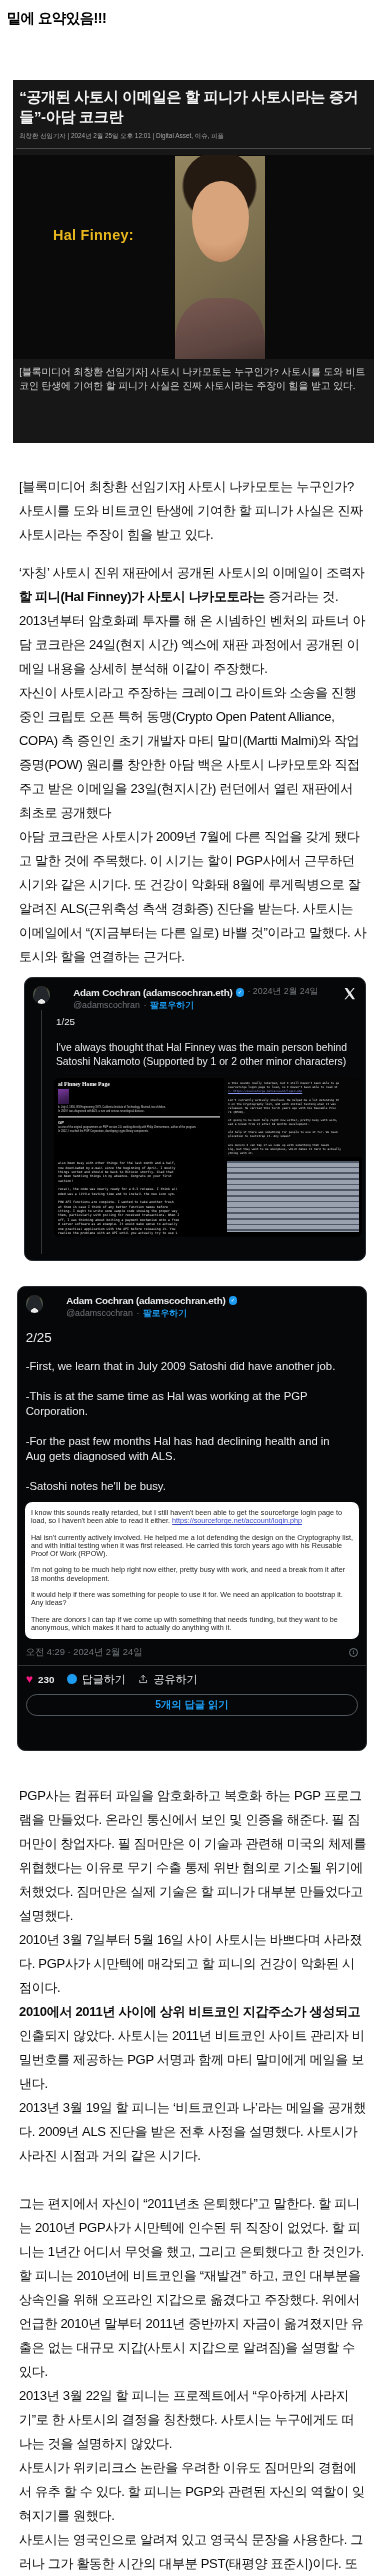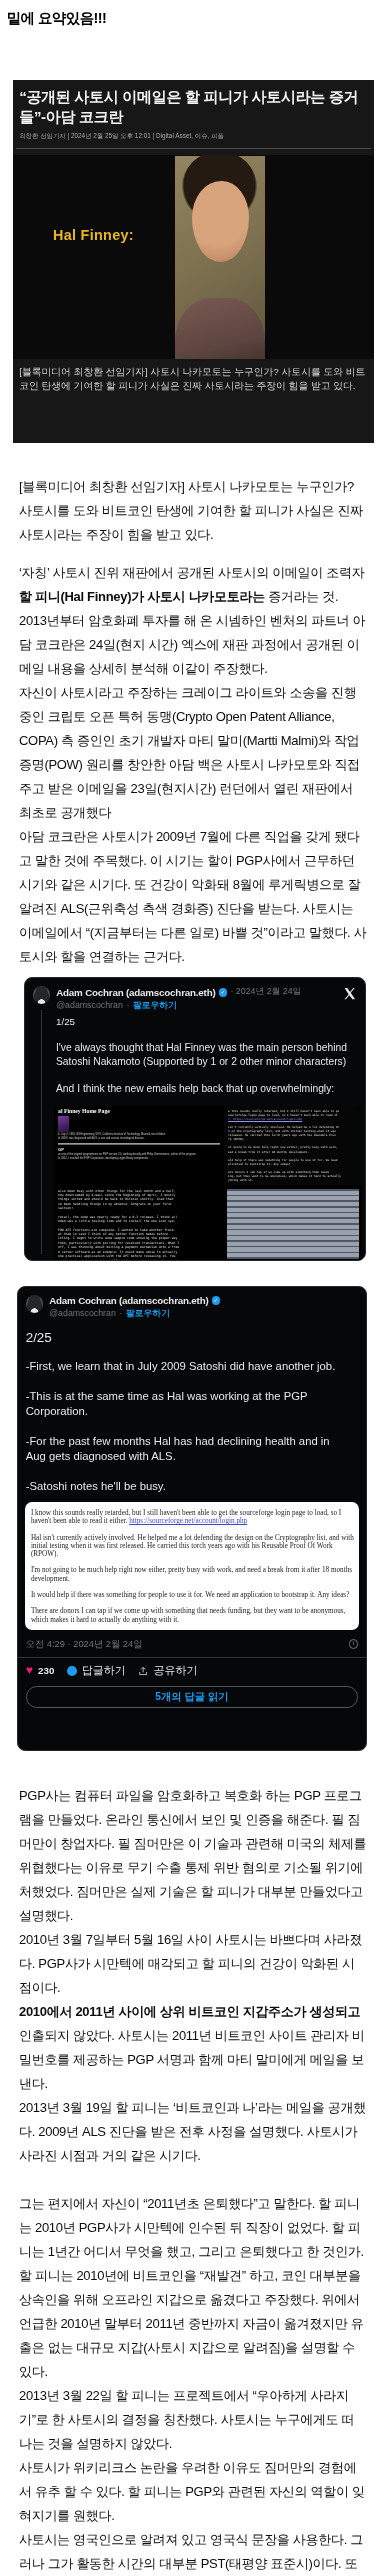--- a/index.html
+++ b/index.html
@@ -38,21 +38,21 @@
   .tweet1 { margin:7.7px 19.6px 0 24px; height:284px; }
   .tweet2 { margin:25px 19px 0 17px; height:465px; }
   .t-head { display:flex; padding:8.2px 8.2px 0 7.7px; position:relative; }
   .avatar { width:17.5px; height:17.5px; border-radius:50%; flex:0 0 17.5px; position:relative; overflow:hidden;
       background:
         radial-gradient(circle at 50% 95%, #e9e9e9 0 3.6px, transparent 4.1px),
         radial-gradient(ellipse at 50% 105%, #23272b 0 8.2px, transparent 8.8px),
         radial-gradient(circle at 50% 40%, #d9b28c 0 4.6px, transparent 5.2px),
         radial-gradient(ellipse at 50% 24%, #38302a 0 5.7px, transparent 6.2px),
         linear-gradient(#56614f,#3a4237); }
-  .t-meta { margin-left:6px; min-width:0; }
+  .t-meta { margin-left:23px; min-width:0; }
   .t-nameline { display:flex; align-items:center; gap:3.1px; white-space:nowrap; }
   .t-name { font-size:9.8px; font-weight:bold; color:#e7e9ea; letter-spacing:-0.2px; }
   .badge { width:8.8px; height:8.8px; border-radius:50%; background:#1d9bf0; color:#fff; font-size:5.2px; line-height:8.8px;
       text-align:center; flex:0 0 8.8px; }
   .t-date { font-size:8.8px; color:#71767b; }
   .t-handleline { display:flex; gap:3.6px; margin-top:2.1px; font-size:8.8px; color:#71767b; white-space:nowrap; }
   .follow { color:#1d9bf0; font-weight:bold; }
   .x-logo { position:absolute; right:9.3px; top:9.3px; }
   .thread-line { position:absolute; left:16px; top:32px; bottom:6.2px; width:1px; background:#32373c; }
   .t-counter1 { margin:4.1px 0 0 31px; font-size:9.8px; }
@@ -76,21 +76,21 @@
   .q-br { background:#98a1ad; padding:4.1px 3.1px;
       background-image:repeating-linear-gradient(180deg, rgba(18,26,44,0.55) 0 1.5px, transparent 1.5px 5.7px);
       background-origin:content-box; background-clip:content-box; }
 
   
   .t-counter2 { margin:9.3px 0 0 7.7px; font-size:13.4px; }
   .t2-points { margin:14.4px 14.4px 0 7.7px; font-size:11.3px; line-height:15px; }
   .t2-points > div { margin-bottom:15px; }
   .t2-points > div:last-child { margin-bottom:0; }
   .email-box { margin:8.2px 7.2px 0; background:#fff; border-radius:7.2px; padding:6.7px 4.1px 6.7px 5.7px;
-      font-family:Liberation Serif, serif; font-size:7.2px; line-height:8.2px; color:#1c1c1c; }
+      font-family:Liberation Sans, sans-serif; font-size:7.2px; line-height:8.2px; color:#1c1c1c; }
   .email-box p { margin:0 0 8.2px; }
   .email-box p:last-child,
   .email-rest > div:last-child { margin-bottom:0; }
   .email-rest > div { margin-bottom:8.2px; }
   .email-link { color:#3b49cc; text-decoration:underline; }
   .ts-row { display:flex; align-items:center; margin:7.2px 7.7px 0; }
   .t-timestamp { font-size:9.3px; color:#71767b; }
   .info-icon { margin-left:auto; width:9.3px; height:9.3px; border:0.8px solid #6e767d; border-radius:50%;
       color:#9aa0a6; font-size:5.7px; line-height:7.7px; text-align:center; font-family:"Liberation Serif", serif; }
   .t2-divider { margin:6.2px 0 0; border-top:0.5px solid #2f3336; }
@@ -148,21 +148,20 @@
         <span>·</span>
         <span class="follow">팔로우하기</span>
       </div>
     </div>
     <svg class="x-logo" width="13.4" height="13.4" viewBox="0 0 24 24">
       <path d="M3 2h4.6l5.1 6.8L18.4 2H21l-7.1 8.2L21.5 22h-4.6l-5.6-7.4L5.2 22H2.6l7.5-8.7L3 2z" fill="#e7e9ea"></path>
     </svg>
   </div>
   <div class="t-counter1">1/25</div>
   <div class="t1-p">I've always thought that Hal Finney was the main person behind Satoshi Nakamoto (Supported by 1 or 2 other minor characters)</div>
-  <div class="t1-p">And I think the new emails help back that up overwhelmingly:</div>
   <div class="t1-img">
     <div class="q q-tl">
       <div class="q-tl-title">al Finney Home Page</div>
       <div class="q-photo"></div>
       <div class="q-tl-lines">
           <div>b. July 4, 1956. BS Engineering 1979, California Institute of Technology. Married, two children.</div>
           <div>In 2009 I was diagnosed with ALS, a rare and serious neurological disease.</div>
         </div>
       <div class="q-divider"></div>
       <div class="q-tl-h2">GP</div>

